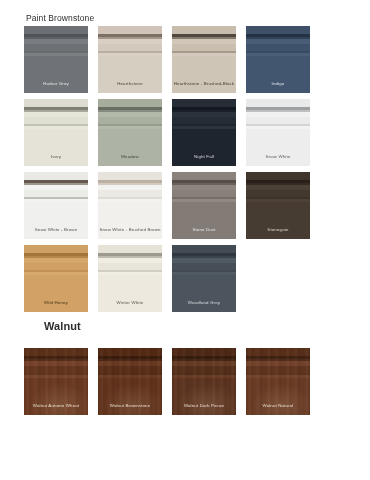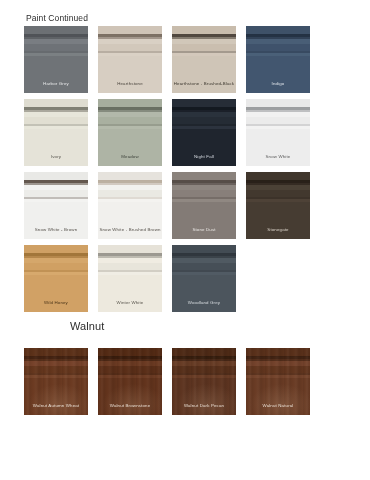--- a/index.html
+++ b/index.html
@@ -27,24 +27,24 @@
     white-space: nowrap;
     letter-spacing: 0.1px;
   }
   .heading-paint {
     left: 26px;
     top: 13px;
     font-size: 8.5px;
     font-weight: 400;
   }
   .heading-walnut {
-    left: 70px;
+    left: 44px;
     top: 320px;
     font-size: 11px;
-    font-weight: 400;
+    font-weight: 700;
   }
 
   
   .grid {
     position: absolute;
     left: 24px;
     top: 26px;
     width: 335px;
   }
   .row {
@@ -98,21 +98,21 @@
     inset: 0;
     pointer-events: none;
     opacity: 0.55;
   }
 </style>
 </head>
 <body>
 
 <div class="page">
 
-  <div class="section-heading heading-paint">Paint Continued</div>
+  <div class="section-heading heading-paint">Paint Brownstone</div>
 
   <div class="grid" id="paint-grid">
       <div class="row">
         <div class="swatch" style="background: rgb(114, 118, 122);">
           <div class="profile">
             <div class="band" style="top: 0px; height: 9px; background: rgb(108, 112, 116); opacity: 1;"></div>
             <div class="band" style="top: 8px; height: 3px; background: rgb(74, 78, 82); opacity: 0.85;"></div>
             <div class="band" style="top: 11px; height: 2px; background: rgb(74, 78, 82); opacity: 0.5;"></div>
             <div class="band" style="top: 13px; height: 5px; background: rgb(139, 144, 148); opacity: 0.3;"></div>
             <div class="band" style="top: 18px; height: 7px; background: rgb(108, 112, 116); opacity: 0.55;"></div>

